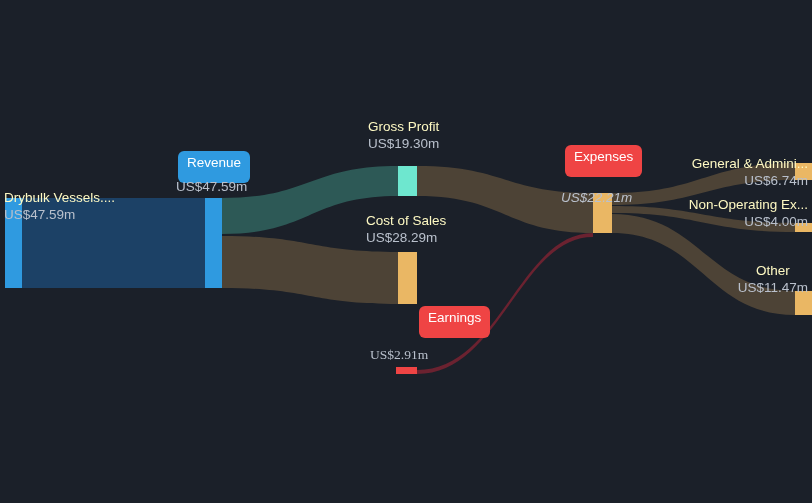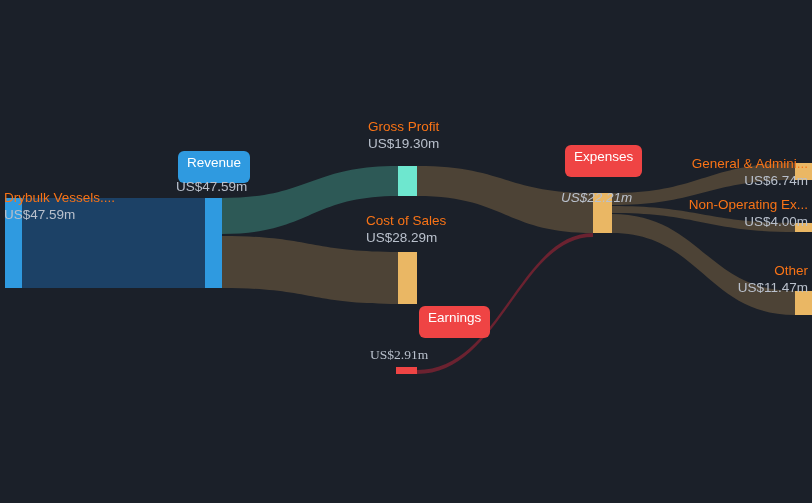--- a/index.html
+++ b/index.html
@@ -13,21 +13,21 @@
   #sankey-root{position:absolute;left:0;top:0;width:812px;height:503px;}
   svg#sankey-svg{position:absolute;left:0;top:0;width:812px;height:503px;display:block;}
   .lbl{
     position:absolute;
     color:#c9cfda;
     font-size:13.5px;
     line-height:17px;
     white-space:nowrap;
     pointer-events:none;
   }
-  .lbl .name{color:#f97316;display:block;}
+  .lbl .name{color:#fef9c3;display:block;}
   .lbl .val{color:#b9c0cc;display:block;}
   .lbl.right{text-align:right;}
   .badge{
     position:absolute;
     display:inline-block;
     padding:4px 9px 13px 9px;
     border-radius:6px;
     font-size:13.5px;
     line-height:15px;
     color:#ffffff;
@@ -133,18 +133,18 @@
   <div class="lbl right" style="right:4px; top:124px;margin-top:31px;">
     <span class="name">General &amp; Admini...</span>
     <span class="val">US$6.74m</span>
   </div>
 
   <div class="lbl right" style="right:4px; top:196px;">
     <span class="name">Non-Operating Ex...</span>
     <span class="val">US$4.00m</span>
   </div>
 
-  <div class="lbl right" style="right:4px; top:262px;">
+  <div class="lbl right" style="right:4px; top:262px;text-align:center;">
     <span class="name">Other</span>
     <span class="val">US$11.47m</span>
   </div>
 
 </div>
 
 </body></html>

